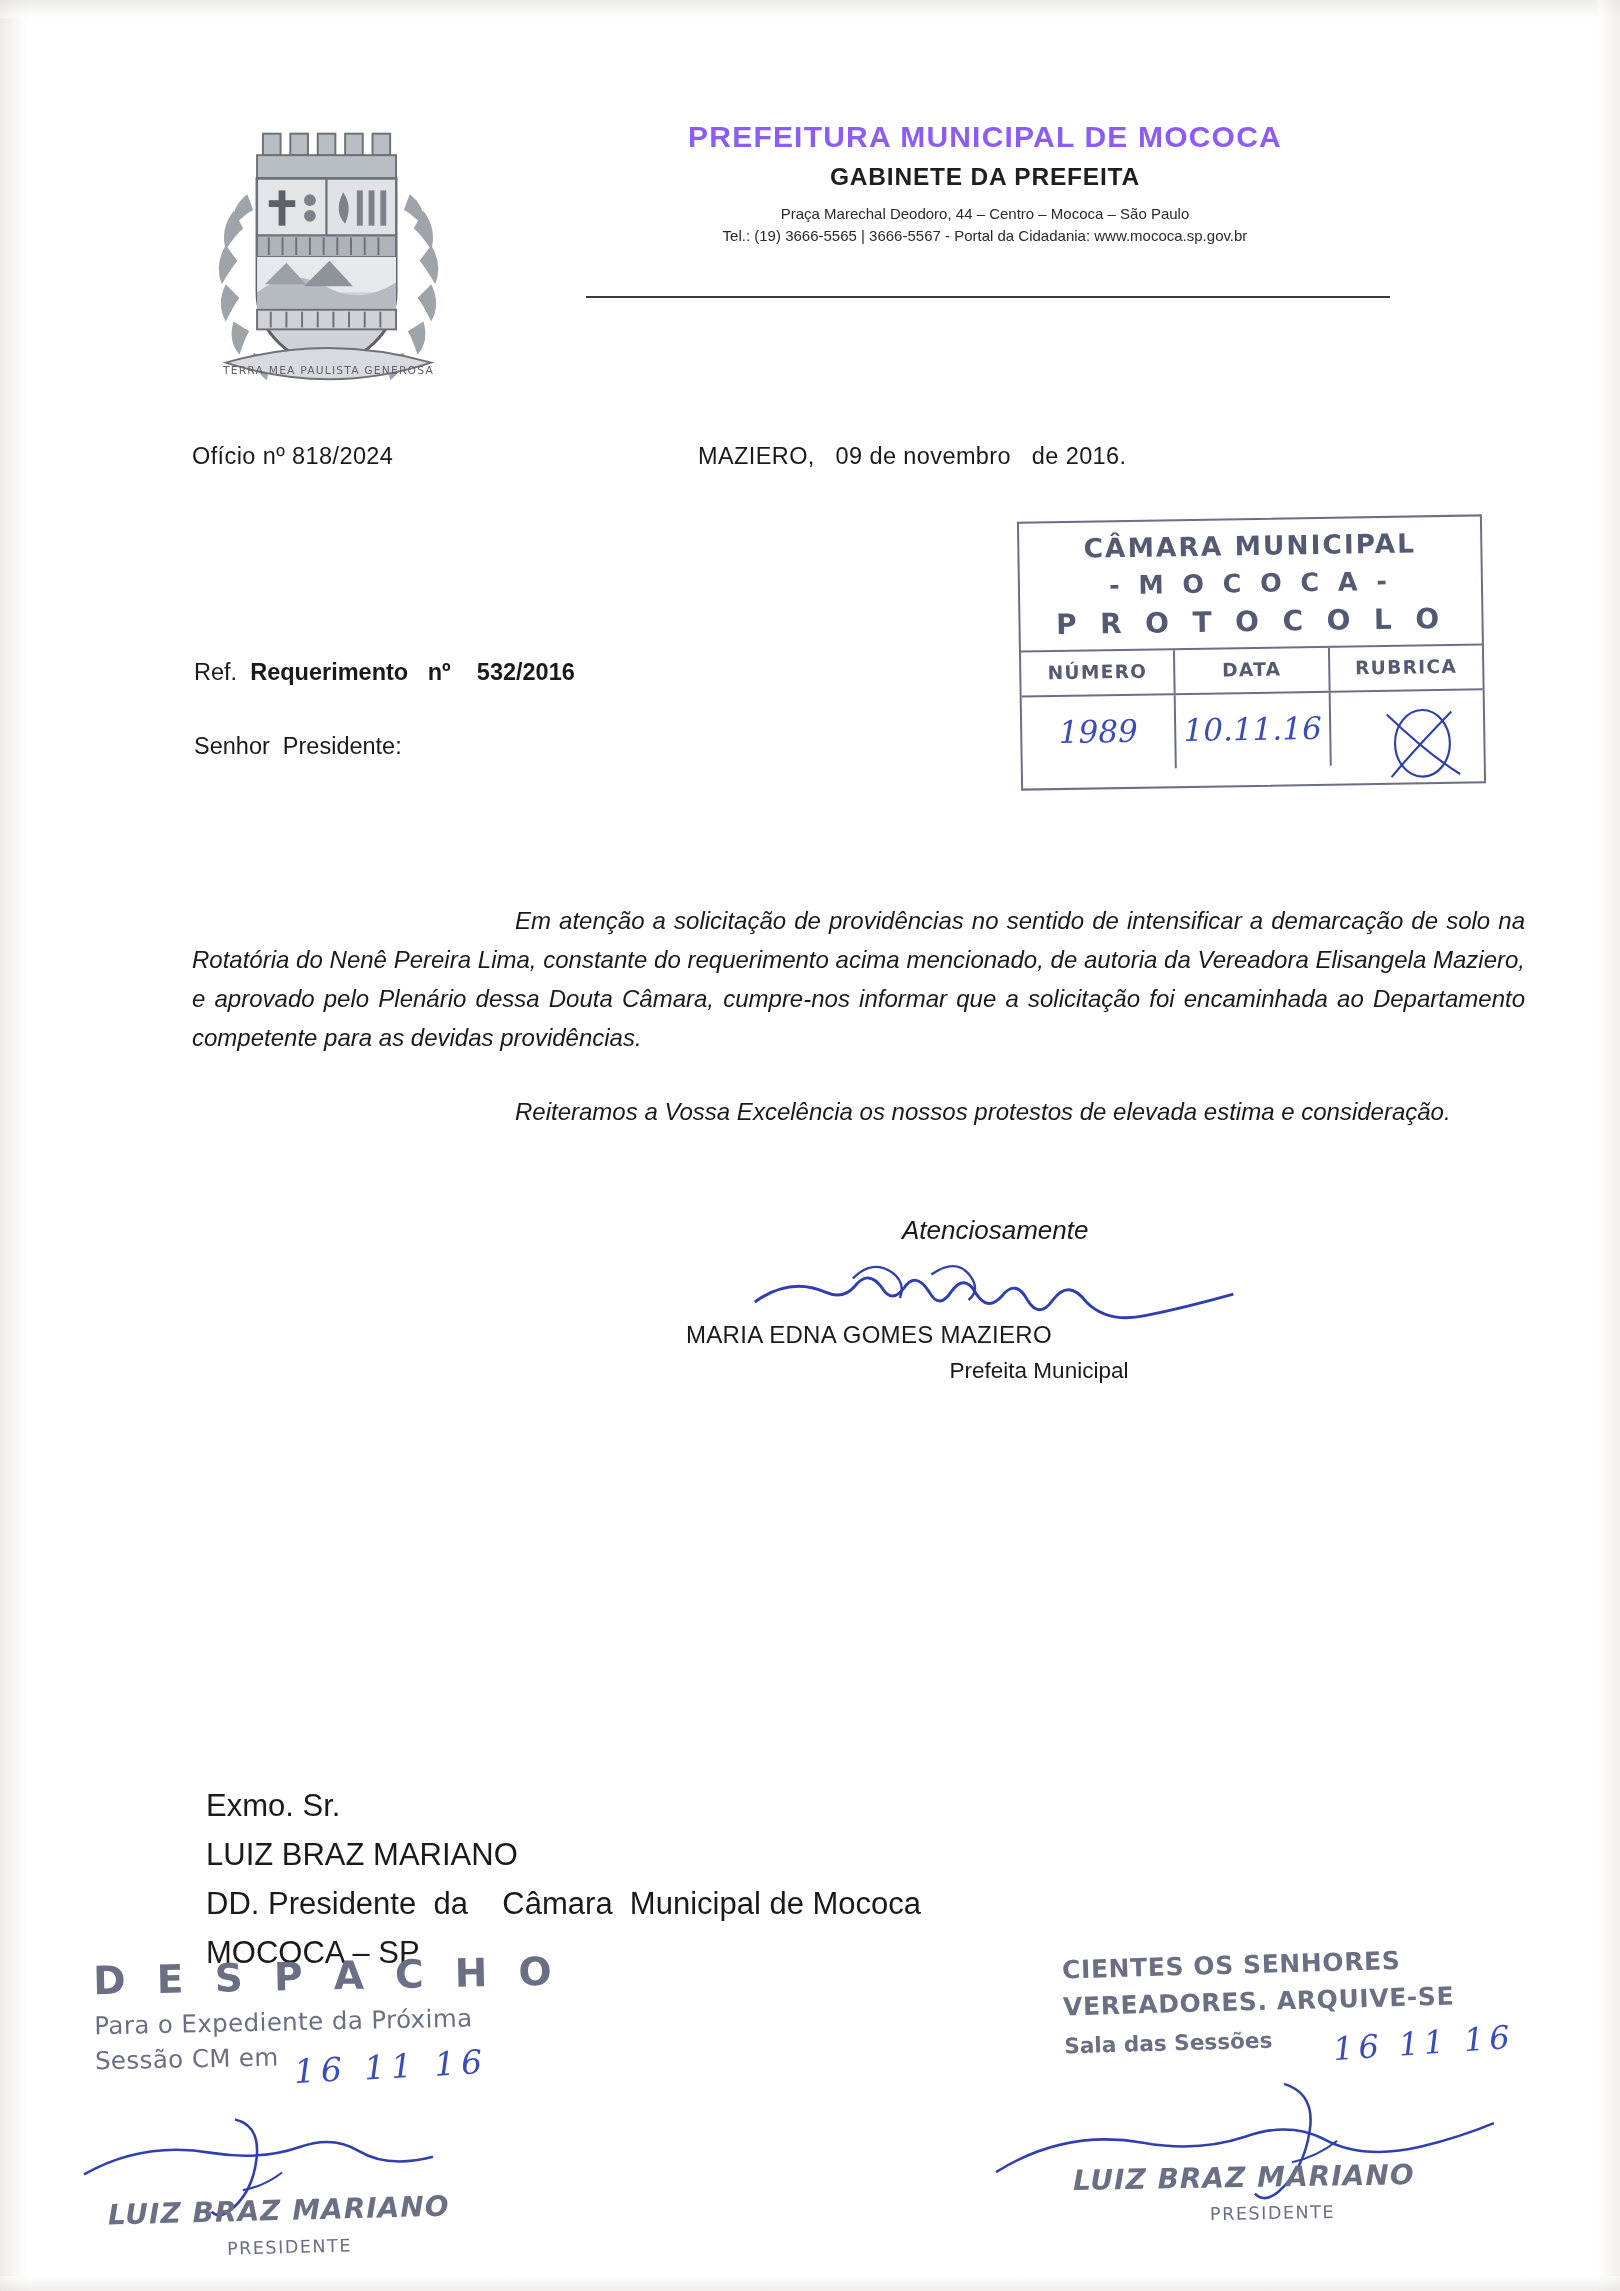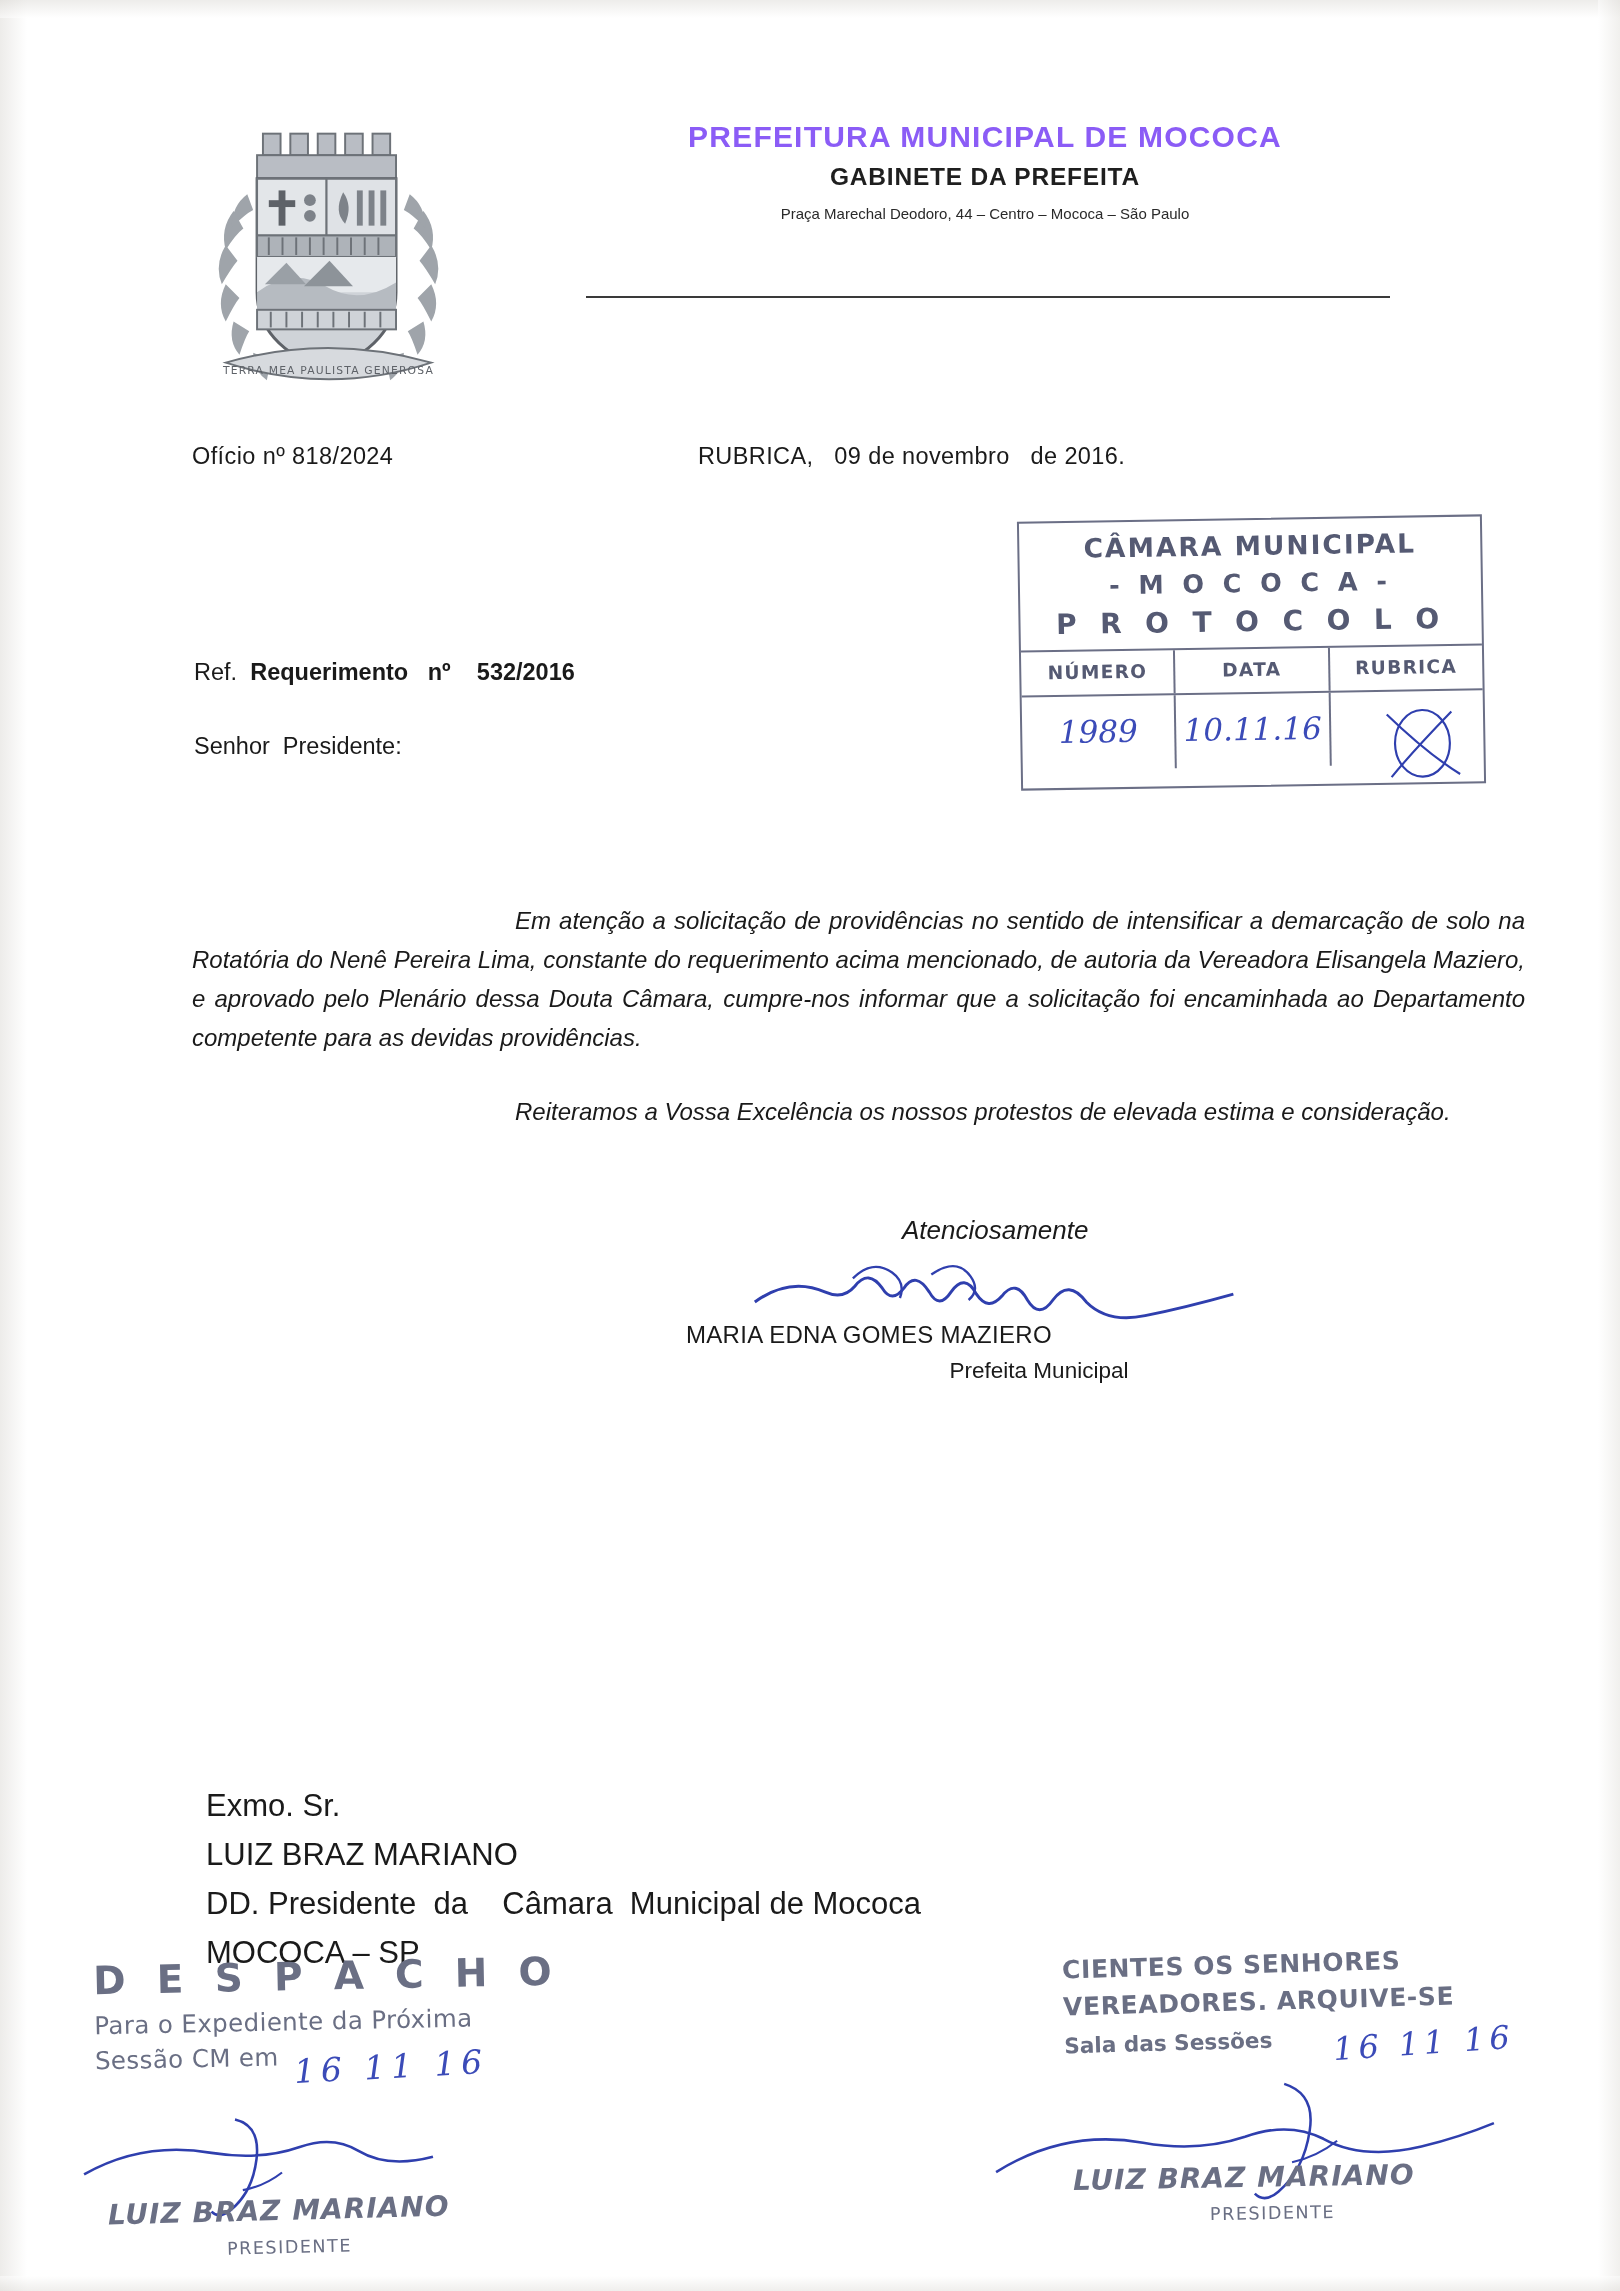--- a/index.html
+++ b/index.html
@@ -479,26 +479,27 @@
 
         <path d="M30 250 q104 -30 210 0 q-104 34 -210 0 Z" fill="#d7dade" stroke="#6d7278" stroke-width="2"></path>
         <text x="135" y="262" font-family="DejaVu Sans, sans-serif" font-size="11" fill="#5e6268" text-anchor="middle" letter-spacing="1.2">TERRA MEA PAULISTA GENEROSA</text>
       </svg>
     </div>
 
     <div class="header-text">
       <div class="org-title">PREFEITURA MUNICIPAL DE MOCOCA</div>
       <div class="org-sub">GABINETE DA PREFEITA</div>
       <div class="org-addr">Praça Marechal Deodoro, 44 – Centro – Mococa – São Paulo</div>
+      <div class="org-phone">Tel.: (19) 3666-5565 | 3666-5567 - Portal da Cidadania: www.mococa.sp.gov.br</div>
     </div>
     <div class="header-rule"></div>
   </div>
 
   <div class="oficio">Ofício  nº  818/2024</div>
-  <div class="city-date"><span>RUBRICA,</span><span>&nbsp;&nbsp;&nbsp;</span><span>09 de novembro   de 2016.</span></div>
+  <div class="city-date"><span>MAZIERO,</span><span>&nbsp;&nbsp;&nbsp;</span><span>09 de novembro   de 2016.</span></div>
 
   <div class="stamp">
     <div class="stamp-l1">CÂMARA MUNICIPAL</div>
     <div class="stamp-l2">- M O C O C A -</div>
     <div class="stamp-l3">P R O T O C O L O</div>
     <div class="stamp-sep"></div>
     <div class="stamp-row">
       <div>NÚMERO</div>
       <div>DATA</div>
       <div>RUBRICA</div>

